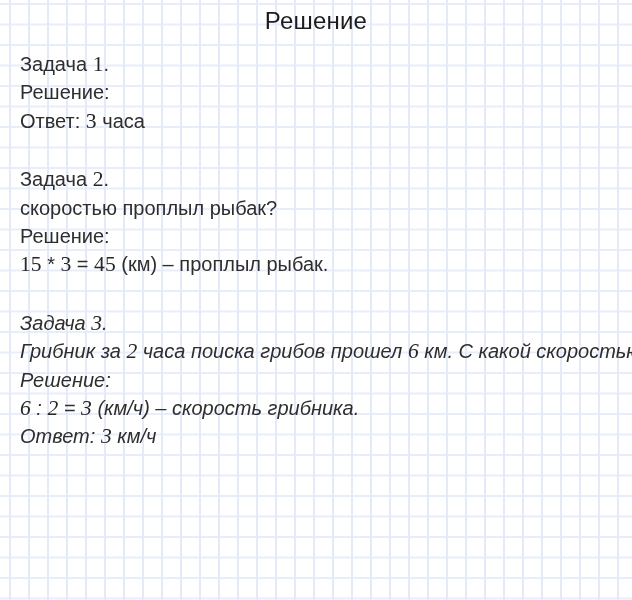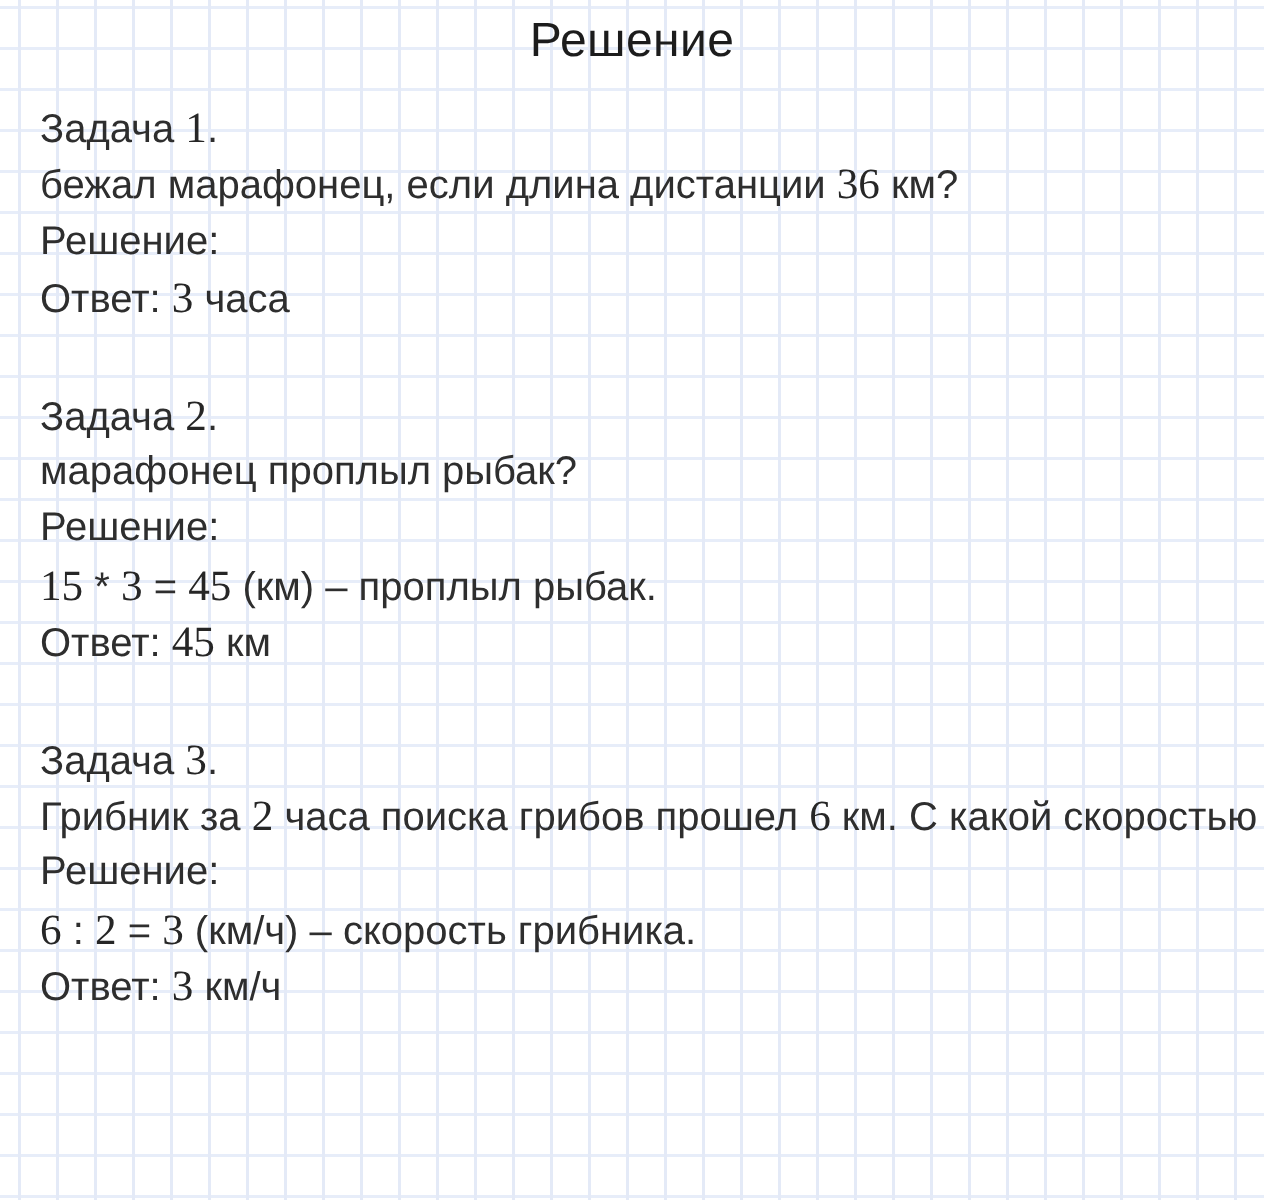--- a/index.html
+++ b/index.html
@@ -36,20 +36,21 @@
     letter-spacing: 0.2px;
   }
   .content {
     padding: 0 20px;
   }
   .task {
     margin-bottom: 30px;
   }
   .task:last-child {
     margin-bottom: 0;
+    font-style: italic;
   }
   .line {
     display: block;
     height: 28.4px;
     line-height: 28.4px;
     font-size: 20px;
     white-space: nowrap;
     color: #2e2e2e;
   }
   
@@ -63,31 +64,29 @@
 <body>
 
 <div class="page">
 
   <h1 class="title">Решение</h1>
 
   <div class="content">
 
     <div class="task">
       <span class="line serif-nums">Задача <span class="num">1</span>.</span>
-      <span class="line serif-nums">бежал марафонец, если длина дистанции <span class="num">36</span> км?</span>
       <span class="line serif-nums">Решение:</span>
       <span class="line serif-nums">Ответ: <span class="num">3</span> часа</span>
     </div>
 
     <div class="task">
       <span class="line serif-nums">Задача <span class="num">2</span>.</span>
-      <span class="line serif-nums">марафонец проплыл рыбак?</span>
+      <span class="line serif-nums">скоростью проплыл рыбак?</span>
       <span class="line serif-nums">Решение:</span>
       <span class="line serif-nums"><span class="num">15</span> * <span class="num">3</span> = <span class="num">45</span> (км) – проплыл рыбак.</span>
-      <span class="line serif-nums">Ответ: <span class="num">45</span> км</span>
     </div>
 
     <div class="task">
       <span class="line serif-nums">Задача <span class="num">3</span>.</span>
       <span class="line serif-nums">Грибник за <span class="num">2</span> часа поиска грибов прошел <span class="num">6</span> км. С какой скоростью двигался грибник?</span>
       <span class="line serif-nums">Решение:</span>
       <span class="line serif-nums"><span class="num">6</span> : <span class="num">2</span> = <span class="num">3</span> (км/ч) – скорость грибника.</span>
       <span class="line serif-nums">Ответ: <span class="num">3</span> км/ч</span>
     </div>
 

